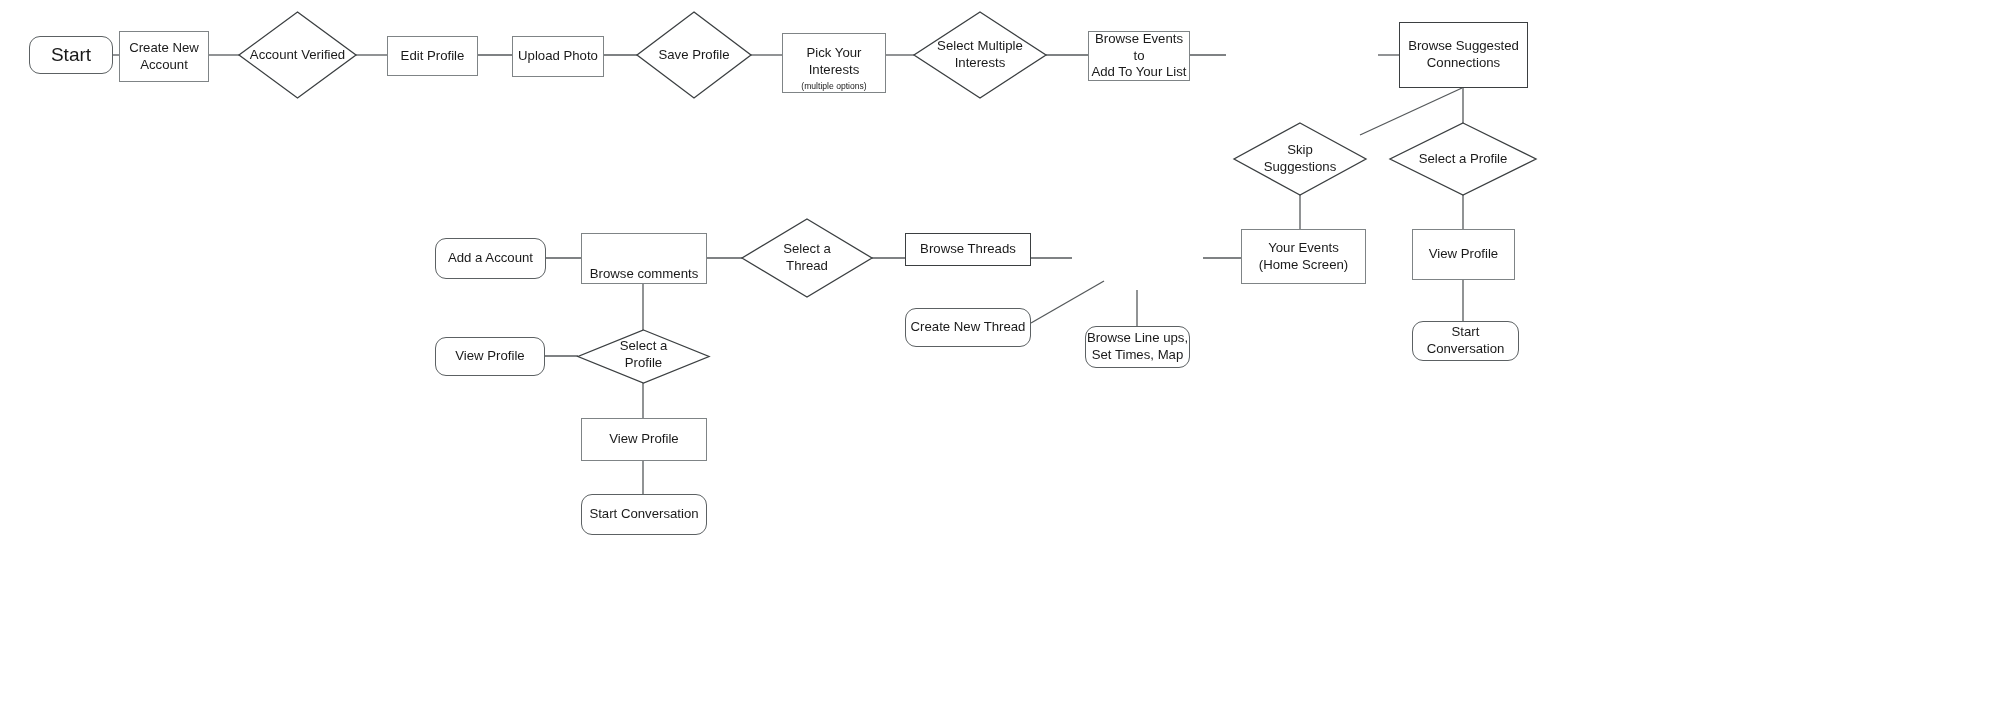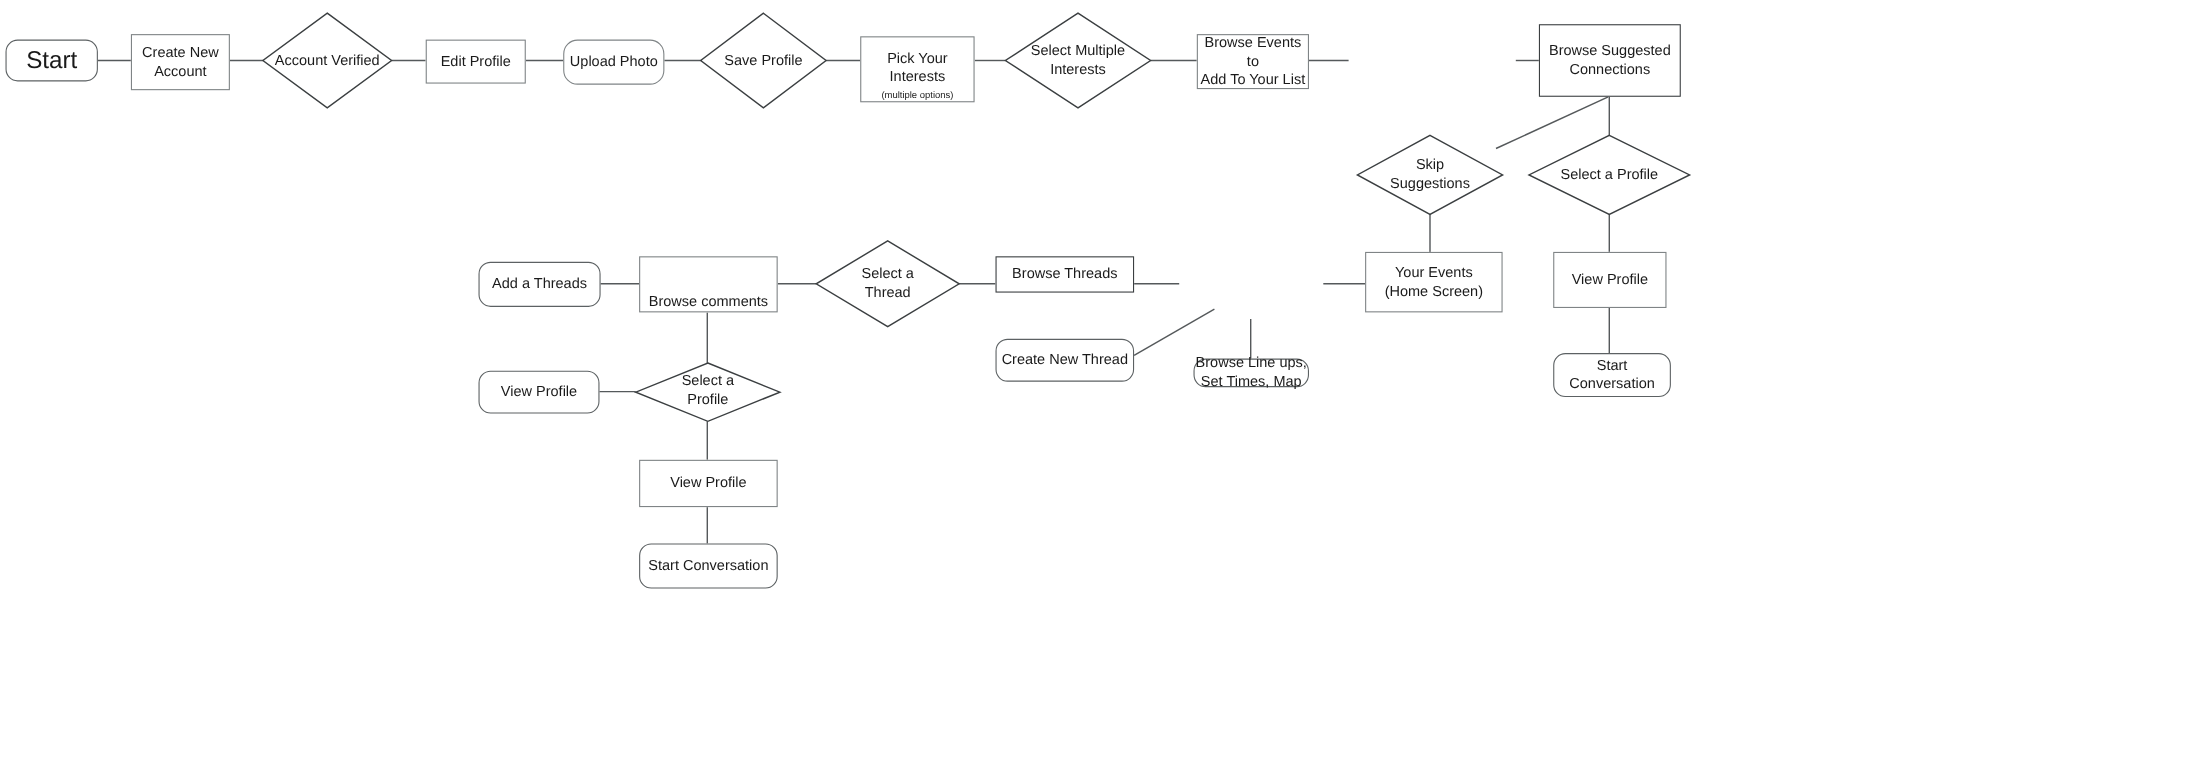--- a/index.html
+++ b/index.html
@@ -49,21 +49,21 @@
     flex-direction:column;
     align-items:center;
     justify-content:center;
     text-align:center;
     color:#1a1a1a;
     line-height:1.28;
     z-index:4;
     pointer-events:none;
   }
   .t13{font-size:13.2px;}
-  .t22{font-size:22px;}
+  .t22{font-size:19px;margin-left:24px;}
   .sub{font-size:8.6px;line-height:1.3;margin-top:2px;color:#1a1a1a;}
   .nowrap{white-space:pre-line;}
 </style>
 </head>
 <body>
 
 <div id="canvas">
 
   <svg id="edges">
     <g stroke="#55595b" stroke-width="1.3" fill="none">
@@ -127,21 +127,21 @@
     </svg>
     <div class="diamond-label t13">
         <span class="nowrap">Account Verified</span>
       </div>
   </div>
 
   <div class="node rect t13" style="left:387px;top:36px;width:91px;height:40px;">
     <span class="nowrap">Edit Profile</span>
   </div>
 
-  <div class="node rect t13" style="left:512px;top:36px;width:92px;height:41px;border-radius:13px;">
+  <div class="node rect t13" style="left:512px;top:36px;width:92px;height:41px;">
     <span class="nowrap">Upload Photo</span>
   </div>
 
   <div class="diamond-wrap" style="left:637px;top:12px;width:114px;height:86px;">
     <svg viewBox="0 0 114 86" width="114" height="86">
       <polygon points="57,0 114,43 57,86 0,43" fill="#ffffff" stroke="#3b3f41" stroke-width="1.3"></polygon>
     </svg>
     <div class="diamond-label t13">
         <span class="nowrap">Save Profile</span>
       </div>
@@ -186,21 +186,21 @@
   <div class="diamond-wrap" style="left:1390px;top:123px;width:146px;height:72px;">
     <svg viewBox="0 0 146 72" width="146" height="72">
       <polygon points="73,0 146,36 73,72 0,36" fill="#ffffff" stroke="#3b3f41" stroke-width="1.3"></polygon>
     </svg>
     <div class="diamond-label t13">
         <span class="nowrap">Select a Profile</span>
       </div>
   </div>
 
   <div class="node round t13" style="left:435px;top:238px;width:111px;height:41px;">
-    <span class="nowrap">Add a Threads</span>
+    <span class="nowrap">Add a Account</span>
   </div>
 
   <div class="node rect t13" style="left:581px;top:233px;width:126px;height:51px;justify-content:flex-end;">
     <span class="nowrap">Browse comments</span>
   </div>
 
   <div class="diamond-wrap" style="left:742px;top:219px;width:130px;height:78px;">
     <svg viewBox="0 0 130 78" width="130" height="78">
       <polygon points="65,0 130,39 65,78 0,39" fill="#ffffff" stroke="#3b3f41" stroke-width="1.3"></polygon>
     </svg>
@@ -212,21 +212,21 @@
 
   <div class="node rect-dark t13" style="left:905px;top:233px;width:126px;height:33px;">
     <span class="nowrap">Browse Threads</span>
   </div>
 
   <div class="node round t13" style="left:905px;top:308px;width:126px;height:39px;">
     <span class="nowrap">Create New Thread</span>
   </div>
 
 
-  <div class="node round t13" style="left:1085px;top:326px;width:105px;height:26px;">
+  <div class="node round t13" style="left:1085px;top:326px;width:105px;height:42px;">
     <span class="nowrap">Browse Line ups,
 Set Times, Map</span>
   </div>
 
   <div class="node rect t13" style="left:1241px;top:229px;width:125px;height:55px;">
     <span class="nowrap">Your Events
 (Home Screen)</span>
   </div>
 
   <div class="node rect t13" style="left:1412px;top:229px;width:103px;height:51px;">

